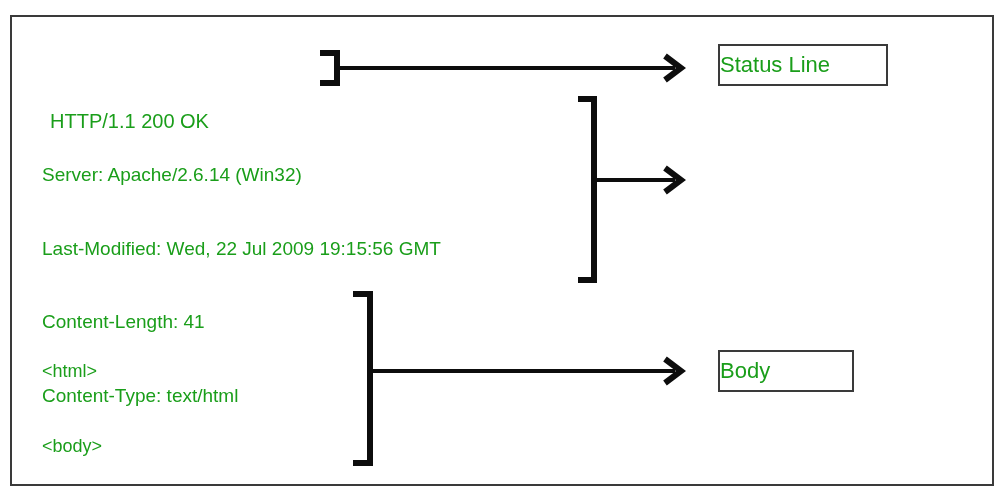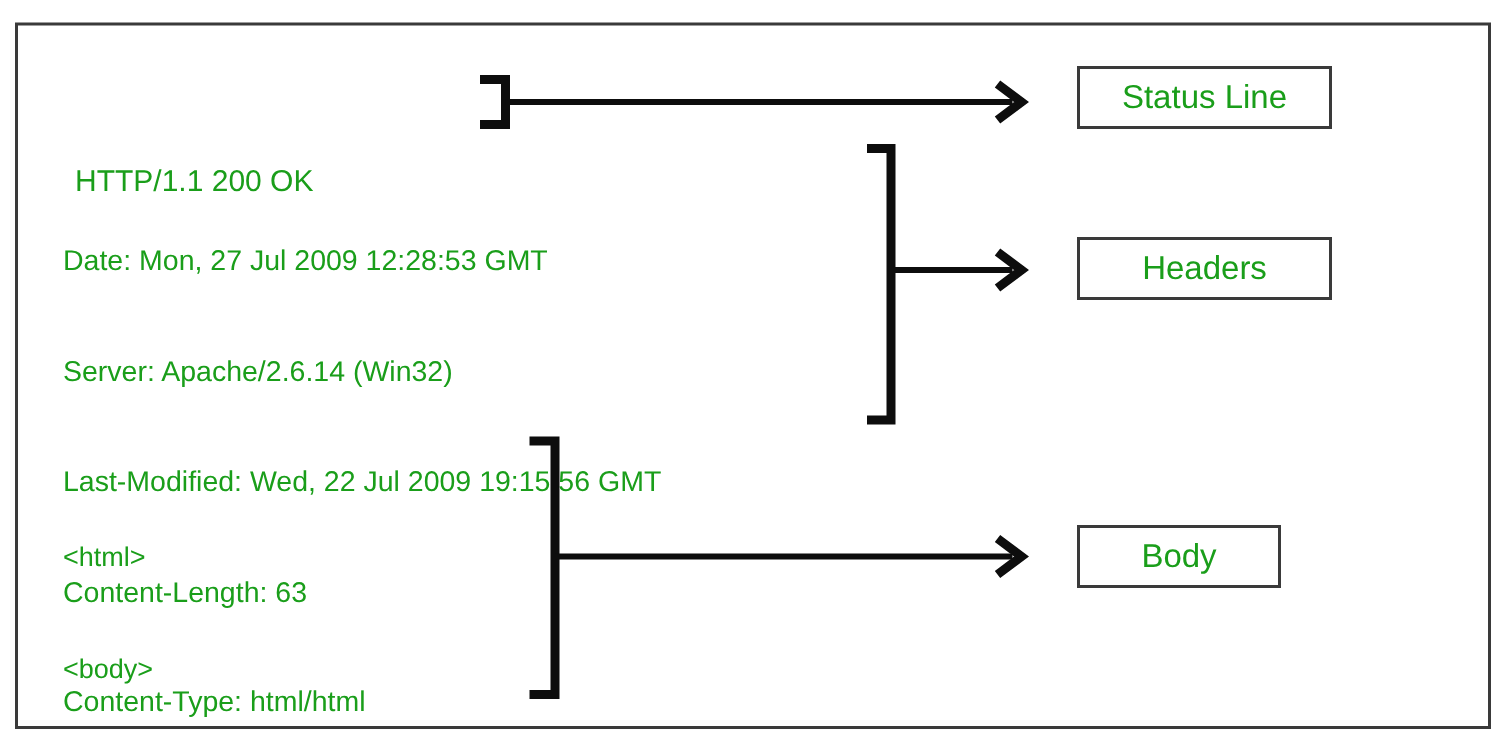--- a/index.html
+++ b/index.html
@@ -53,21 +53,20 @@
 
   
   .label-box {
     position: absolute;
     border: 2px solid #3a3a3a;
     box-sizing: border-box;
     background: #ffffff;
     color: #1a9e1a;
     display: flex;
     align-items: center;
-    justify-content: center;
     font-size: 22px;
   }
   #box-status-line { left: 718px; top: 44px;  width: 170px; height: 42px; }
   #box-headers     { left: 718px; top: 158px; width: 170px; height: 42px; }
   #box-body        { left: 718px; top: 350px; width: 136px; height: 42px; }
 
   
   #connectors {
     position: absolute;
     left: 0;
@@ -102,25 +101,24 @@
 
 <div id="stage">
 
   <div id="figure-frame"></div>
 
   <div class="text-block" id="status-line-text">
     <span class="text-line">HTTP/1.1 200 OK</span>
   </div>
 
   <div class="text-block" id="headers-text">
-    <span class="text-line">Date: Mon, 27 Jul 2009 12:28:53 GMT</span>
     <span class="text-line">Server: Apache/2.6.14 (Win32)</span>
     <span class="text-line">Last-Modified: Wed, 22 Jul 2009 19:15:56 GMT</span>
-    <span class="text-line">Content-Length: 63</span>
-    <span class="text-line">Content-Type: html/html</span>
+    <span class="text-line">Content-Length: 41</span>
+    <span class="text-line">Content-Type: text/html</span>
     
   </div>
 
   <div class="text-block" id="body-text">
     <span class="text-line">&lt;html&gt;</span>
     <span class="text-line">&lt;body&gt;</span>
     
     
     
   </div>
@@ -137,21 +135,18 @@
 
     <path class="connector-stroke" d="M 353 294 L 370 294 L 370 463 L 353 463"></path>
     <path class="arrow-shaft" d="M 370 371 L 675 371"></path>
     <path class="arrow-head" d="M 665 359 L 681 371 L 665 383"></path>
   </svg>
 
   <div class="label-box" id="box-status-line">
     <span>Status Line</span>
   </div>
 
-  <div class="label-box" id="box-headers">
-    <span>Headers</span>
-  </div>
 
   <div class="label-box" id="box-body">
     <span>Body</span>
   </div>
 
 </div>
 
 </body></html>

